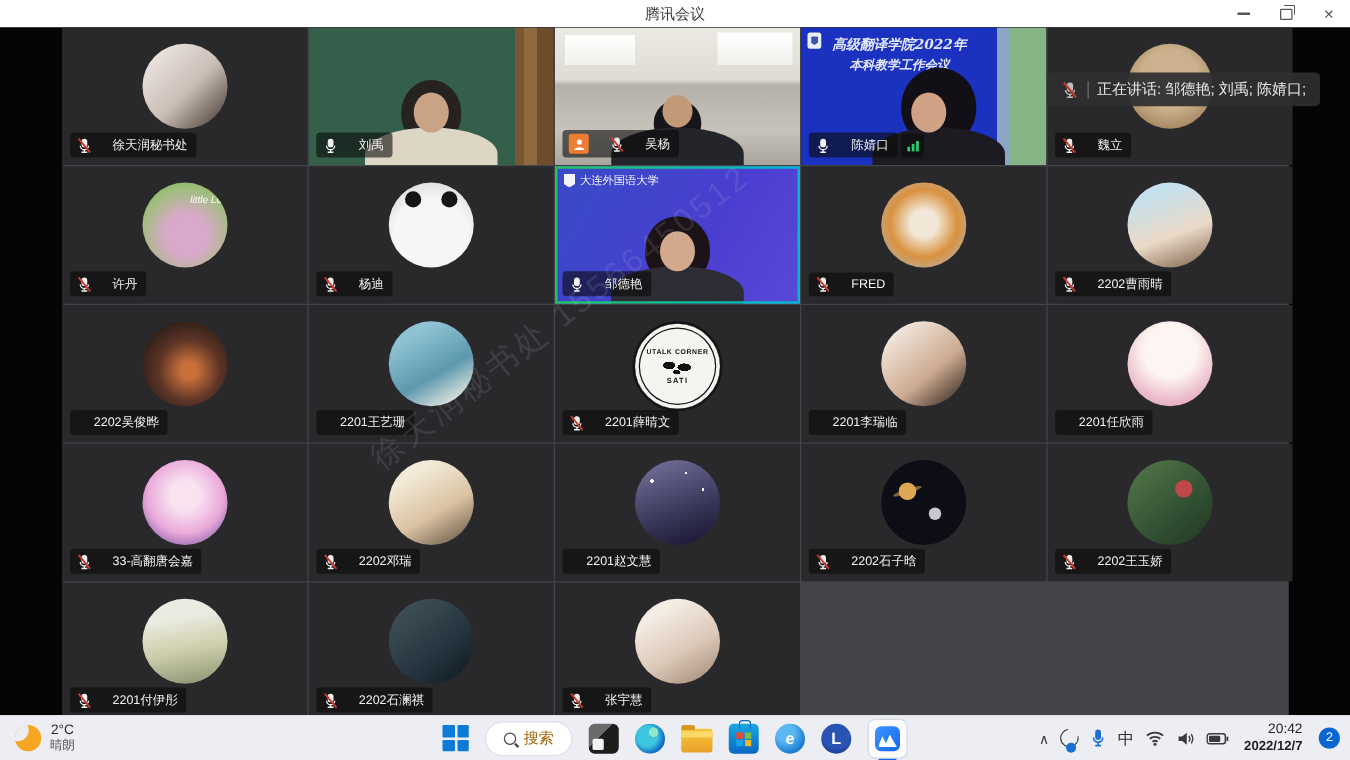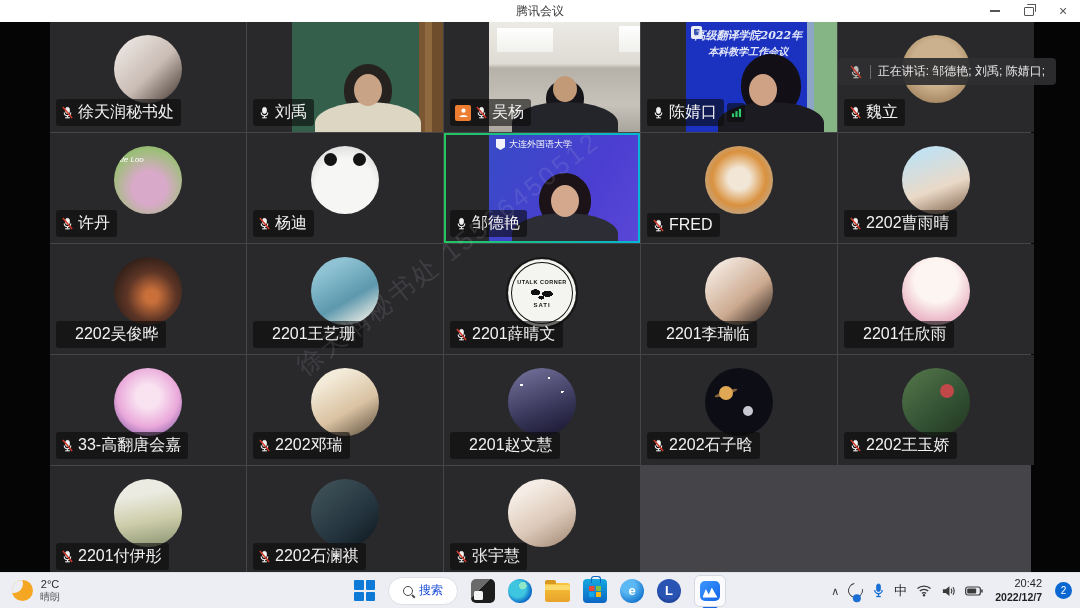--- a/index.html
+++ b/index.html
@@ -23,21 +23,21 @@
   .tile.speaking{box-shadow:inset 0 0 0 2px #17b89a, inset 0 0 0 2px rgba(35,180,120,.9);}
   .tile.speaking::after{content:'';position:absolute;inset:0;pointer-events:none;border:2px solid transparent;
         border-image:linear-gradient(90deg,#22c55e,#06b6d4) 1;}
 
   
   .avatar{position:absolute;top:13px;left:50%;transform:translateX(-50%);width:68px;height:68px;border-radius:50%;
           overflow:hidden;display:flex;flex-direction:column;align-items:center;justify-content:center;}
   .av-xutianrun{background:linear-gradient(135deg,#ece6e1 10%,#c9bcb4 55%,#5d5049 90%);}
   .av-weili{background:radial-gradient(circle at 50% 42%,#cbb18d 0 45%,#a3855f 80%,#8a6f4e);}
   .av-xudan{background:radial-gradient(circle at 52% 62%,#d9a9c9 0 30%,#9cbf78 70%,#6f9a55);}
-  .avtxt{position:absolute;top:9px;left:0;right:0;text-align:left;color:#fff;font-size:8px;font-style:italic;}
+  .avtxt{position:absolute;top:9px;left:0;right:0;text-align:right;color:#fff;font-size:8px;font-style:italic;}
   .av-panda{background:radial-gradient(circle at 50% 62%,#f6f6f4 0 55%,#dedede 80%,#c9c9c9);}
   .av-panda::before,.av-panda::after{content:'';position:absolute;top:7px;width:13px;height:13px;border-radius:50%;background:#141414;}
   .av-panda::before{left:13px;} .av-panda::after{right:13px;}
   .av-shiba{background:radial-gradient(circle at 50% 48%,#f2e7d7 0 22%,#d9913e 55%,#b5b2ad 88%);}
   .av-caoyuqing{background:linear-gradient(160deg,#c3e1f0 15%,#ead9c7 60%,#8a6f58 95%);}
   .av-wujunye{background:radial-gradient(circle at 55% 58%,#c96f3a 0 12%,#5d3526 45%,#221813 85%);}
   .av-wangyishan{background:linear-gradient(150deg,#8fc3d4 20%,#5d98ad 60%,#eeeee6 92%);}
   .av-utalk{background:#f4f4f0;border:2px solid #151515;box-shadow:inset 0 0 0 3px #f4f4f0,inset 0 0 0 4px #151515;gap:1px;}
   .ut1{font-size:5.5px;font-weight:bold;color:#111;letter-spacing:.5px;}
   .ut2{font-size:6px;font-weight:bold;color:#111;letter-spacing:1px;}
@@ -63,21 +63,21 @@
      background:#e0a855;box-shadow:22px 18px 0 -2px #c8c8d2;}
   .av-shizihan::after{content:'';position:absolute;left:9px;top:23px;width:24px;height:4px;border-radius:50%;
      background:rgba(224,168,85,.55);transform:rotate(-18deg);}
   .av-wangyujiao{background:linear-gradient(140deg,#4d6f45 15%,#2f4d31 65%,#22351f);}
   .av-wangyujiao::before{content:'';position:absolute;right:16px;top:16px;width:14px;height:14px;border-radius:50%;background:#c04848;}
   .av-fuyitong{background:linear-gradient(170deg,#ebebe2 25%,#cdcdaa 60%,#8f9877 95%);}
   .av-shilanqi{background:linear-gradient(140deg,#3e5056 12%,#253540 60%,#0f1a20 95%);}
   .av-zhangyuhui{background:linear-gradient(150deg,#f5ede5 20%,#dcc8b8 60%,#a58c78 95%);}
 
   
-  .vid{position:absolute;inset:0;margin-left:45px;}
+  .vid{position:absolute;inset:0;}
   .vid-liuyu{background:linear-gradient(90deg,#34604b 0 84%,#7a5632 84% 88%,#8f6a3e 88% 93%,#6e4d2c 93% 100%);}
   .vid-liuyu .hair{background:#262220;} .vid-liuyu .face{background:#c9a385;} .vid-liuyu .body{background:#ddd6c2;}
   .vid-wuyang{background:
      linear-gradient(#ffffff,#f0f0ec) 8px 6px/56px 24px no-repeat,
      linear-gradient(#ffffff,#f0f0ec) 130px 4px/60px 26px no-repeat,
      linear-gradient(180deg,#eceae4 0%,#dddbd3 38%,#b5b1a9 42%,#c7c3bb 75%,#a9a59d 100%);}
   .vid-wuyang .hair{background:#15151a;width:38px;height:36px;}
   .vid-wuyang .face{background:#c39a78;width:24px;height:26px;bottom:30px;}
   .vid-wuyang .body{background:#24242b;}
   .vid-chenjing{background:linear-gradient(90deg,#1b32c0 0 80%,#8ea6c6 80% 85%,#86b585 85% 100%);}
@@ -100,22 +100,22 @@
   .person{position:absolute;bottom:0;left:50%;transform:translateX(-50%);width:130px;height:84px;}
   .hair{position:absolute;bottom:16px;left:50%;transform:translateX(-50%);width:48px;height:52px;
         border-radius:50% 50% 46% 46%;background:#222;z-index:1;}
   .body{position:absolute;bottom:-12px;left:50%;transform:translateX(-50%);width:106px;height:42px;
         border-radius:50% 50% 0 0;background:#333;z-index:2;}
   .face{position:absolute;bottom:26px;left:50%;transform:translateX(-50%);width:28px;height:32px;
         border-radius:50%;background:#c8a080;z-index:3;}
 
   
   .bottom-row{position:absolute;left:6px;bottom:6px;display:flex;gap:3px;align-items:center;z-index:5;}
-  .name-tag{display:flex;align-items:center;gap:4px;background:rgba(10,10,10,.6);border-radius:3px;
-            padding:3px 7px 3px 5px;color:#f2f2f2;font-size:16px;white-space:nowrap;}
+  .name-tag{display:flex;align-items:center;gap:16px;background:rgba(10,10,10,.6);border-radius:3px;
+            padding:3px 7px 3px 5px;color:#f2f2f2;font-size:10px;white-space:nowrap;}
   .name-tag.no-icon{padding-left:19px;}
   .host-badge{width:16px;height:16px;border-radius:2px;background:#ed7d31;display:flex;align-items:center;justify-content:center;flex:none;}
   .signal{background:rgba(10,10,10,.6);border-radius:3px;width:18px;height:19px;display:flex;align-items:center;justify-content:center;}
 
   
   .toast{position:absolute;top:36px;right:24px;height:27px;display:flex;align-items:center;gap:7px;
          background:rgba(46,46,48,.93);border-radius:4px;padding:0 11px;color:#e9e9e9;font-size:12px;z-index:20;white-space:nowrap;}
   .toast .div{width:1px;height:14px;background:#6f6f6f;}
 
   
@@ -129,21 +129,21 @@
   .moon::before{content:'';position:absolute;left:-7px;top:-5px;width:18px;height:18px;border-radius:50%;background:#eceef4;}
   .wx-col{display:flex;flex-direction:column;line-height:1.2;}
   .wx-temp{font-size:11px;color:#2a2a2a;}
   .wx-cond{font-size:10px;color:#5a5a5a;}
   .tb-center{position:absolute;left:50%;transform:translateX(-50%);display:flex;align-items:center;gap:13px;}
   .win-start{width:21px;height:21px;display:grid;grid-template-columns:9.5px 9.5px;grid-template-rows:9.5px 9.5px;gap:2px;}
   .win-start span{background:#0e7ad8;border-radius:1px;}
   .search-pill{height:26px;background:#fff;border:1px solid #dcdfe6;border-radius:14px;display:flex;align-items:center;gap:6px;padding:0 14px;}
   .lens{width:8px;height:8px;border:1.6px solid #4a4a4a;border-radius:50%;position:relative;flex:none;}
   .lens::after{content:'';position:absolute;left:7px;top:8px;width:1.6px;height:4px;background:#4a4a4a;transform:rotate(-45deg);transform-origin:top;}
-  .search-label{font-size:12px;color:#1d4ed8;}
+  .search-label{font-size:12px;color:#a16207;}
   .ic{width:24px;height:24px;border-radius:5px;position:relative;flex:none;}
   .ic-dark{background:linear-gradient(135deg,#6a6a6a 0 40%,#1d1d1d 40%);}
   .ic-dark::before{content:'';position:absolute;left:3px;bottom:3px;width:9px;height:9px;background:#f4f4f4;border-radius:1.5px;}
   .ic-edge{border-radius:50%;background:radial-gradient(circle at 62% 28%,#8ee8c8 0 16%,transparent 17%),
            radial-gradient(circle at 40% 42%,#3ec6e0 0 40%,#1070c8 68%,#0a58a8 100%);}
   .ic-folder{width:25px;height:19px;margin-top:3px;border-radius:2.5px;background:linear-gradient(#f8c43a,#e8a32a);position:relative;}
   .ic-folder::before{content:'';position:absolute;top:-3px;left:0;width:11px;height:4px;border-radius:2px 2px 0 0;background:#d89820;}
   .ic-folder::after{content:'';position:absolute;top:2px;left:0;right:0;height:5px;background:#fbd96a;border-radius:2px 2px 0 0;}
   .ic-store{background:linear-gradient(#16a8e0,#0b66c4);border-radius:4px;}
   .ic-store::before{content:'';position:absolute;top:-3px;left:8px;width:8px;height:6px;border:1.5px solid #0b66c4;border-bottom:none;border-radius:3px 3px 0 0;}

